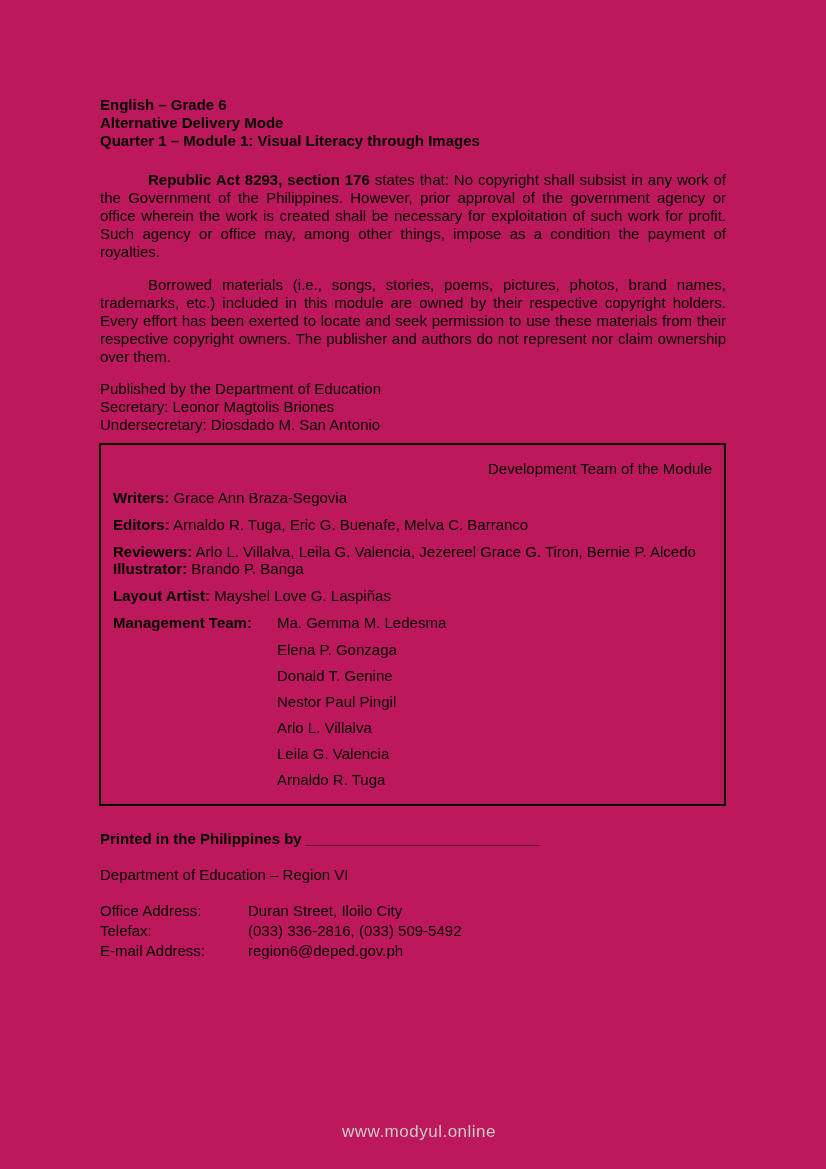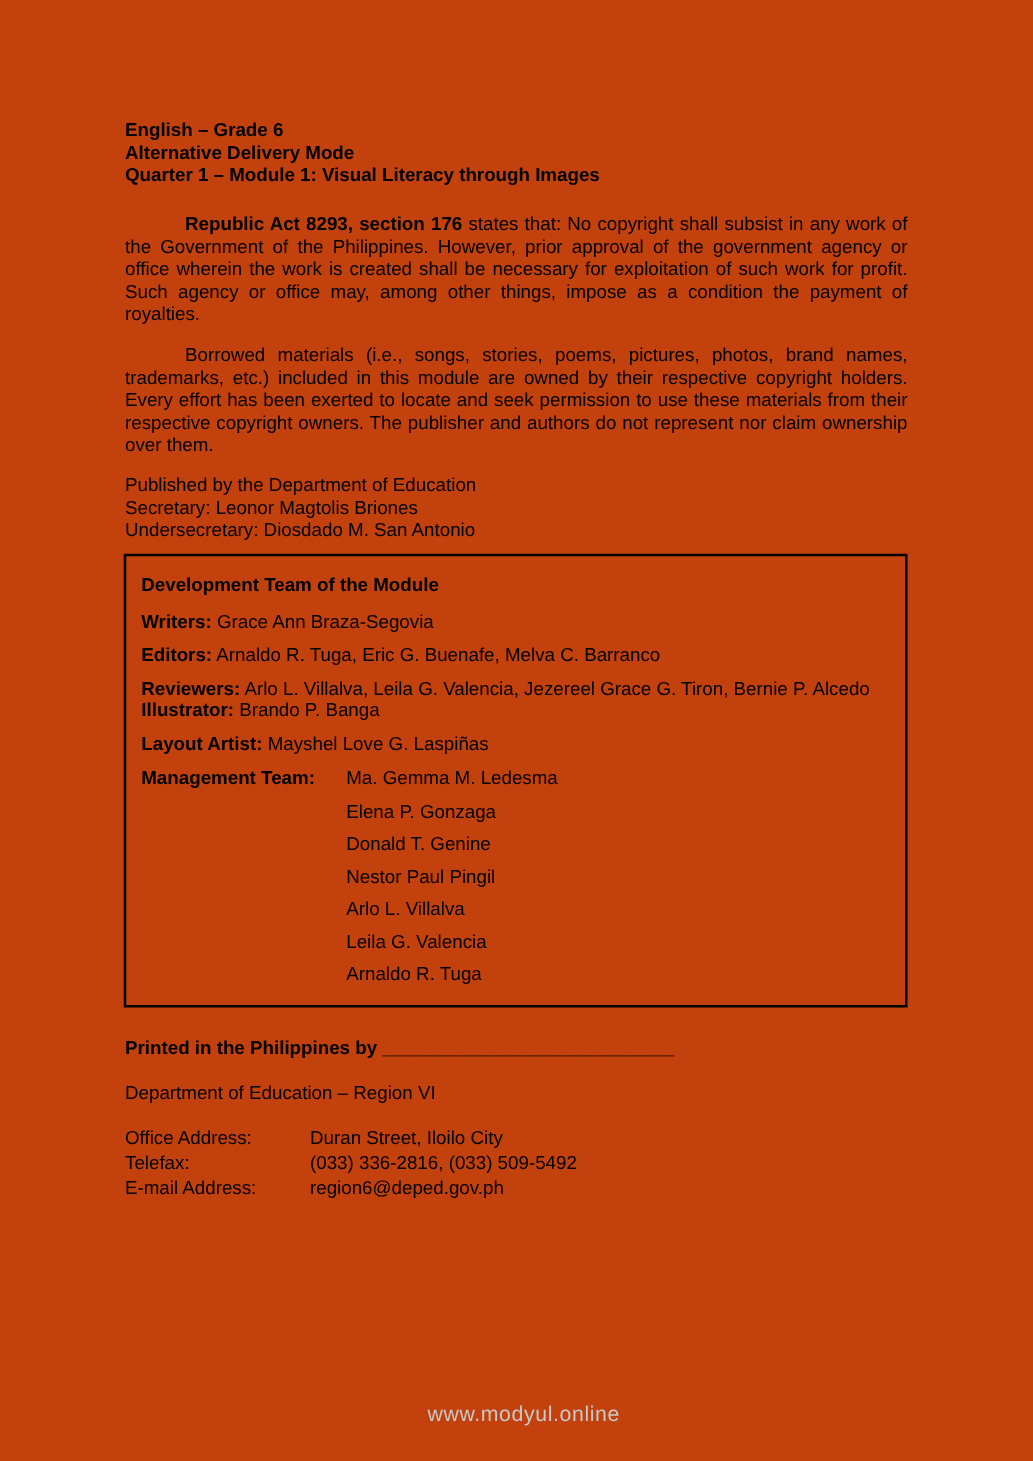--- a/index.html
+++ b/index.html
@@ -2,21 +2,21 @@
 <html><head>
 <meta charset="utf-8">
 <style>
   html, body { margin: 0; padding: 0; background: #ffffff; }
   .page {
     position: relative;
     width: 826px;
     height: 1169px;
     box-sizing: border-box;
     padding: 96px 100px 0 100px;
-    background: #c2410c;
+    background: #be185d;
     color: #000000;
     font-family: "Liberation Sans", sans-serif;
     font-size: 15px;
     line-height: 18px;
     overflow: hidden;
   }
   .hdr-line { margin: 0; font-weight: bold; }
   .doc-header { margin: 0 0 21px 0; }
   .para {
     margin: 0 0 15px 0;
@@ -28,21 +28,21 @@
   .pub-line { margin: 0; }
   .publisher { margin: 0 0 9px 0; }
   .team-box {
     box-sizing: border-box;
     width: 627px;
     border: 2px solid #000000;
     padding: 15px 12px 16px 12px;
     margin: 0 0 24px -1px;
     line-height: 17px;
   }
-  .team-title { margin: 0 0 12px 0; font-weight: bold; text-align: left; }
+  .team-title { margin: 0 0 12px 0; font-weight: normal; text-align: right; }
   .entry { margin: 0 0 10px 0; }
   .entry.tight { margin-bottom: 0; }
   .lbl { font-weight: bold; }
   .lbl-wide { display: inline-block; width: 164px; font-weight: bold; }
   .members { margin: 0 0 0 164px; }
   .member { margin: 0 0 9px 0; line-height: 17px; }
   .member:last-child { margin-bottom: 0; }
   .printed-line { margin: 0 0 18px 0; font-weight: bold; }
   .region-line { margin: 0 0 17px 0; font-weight: normal; }
   .contacts { margin: 0; }

